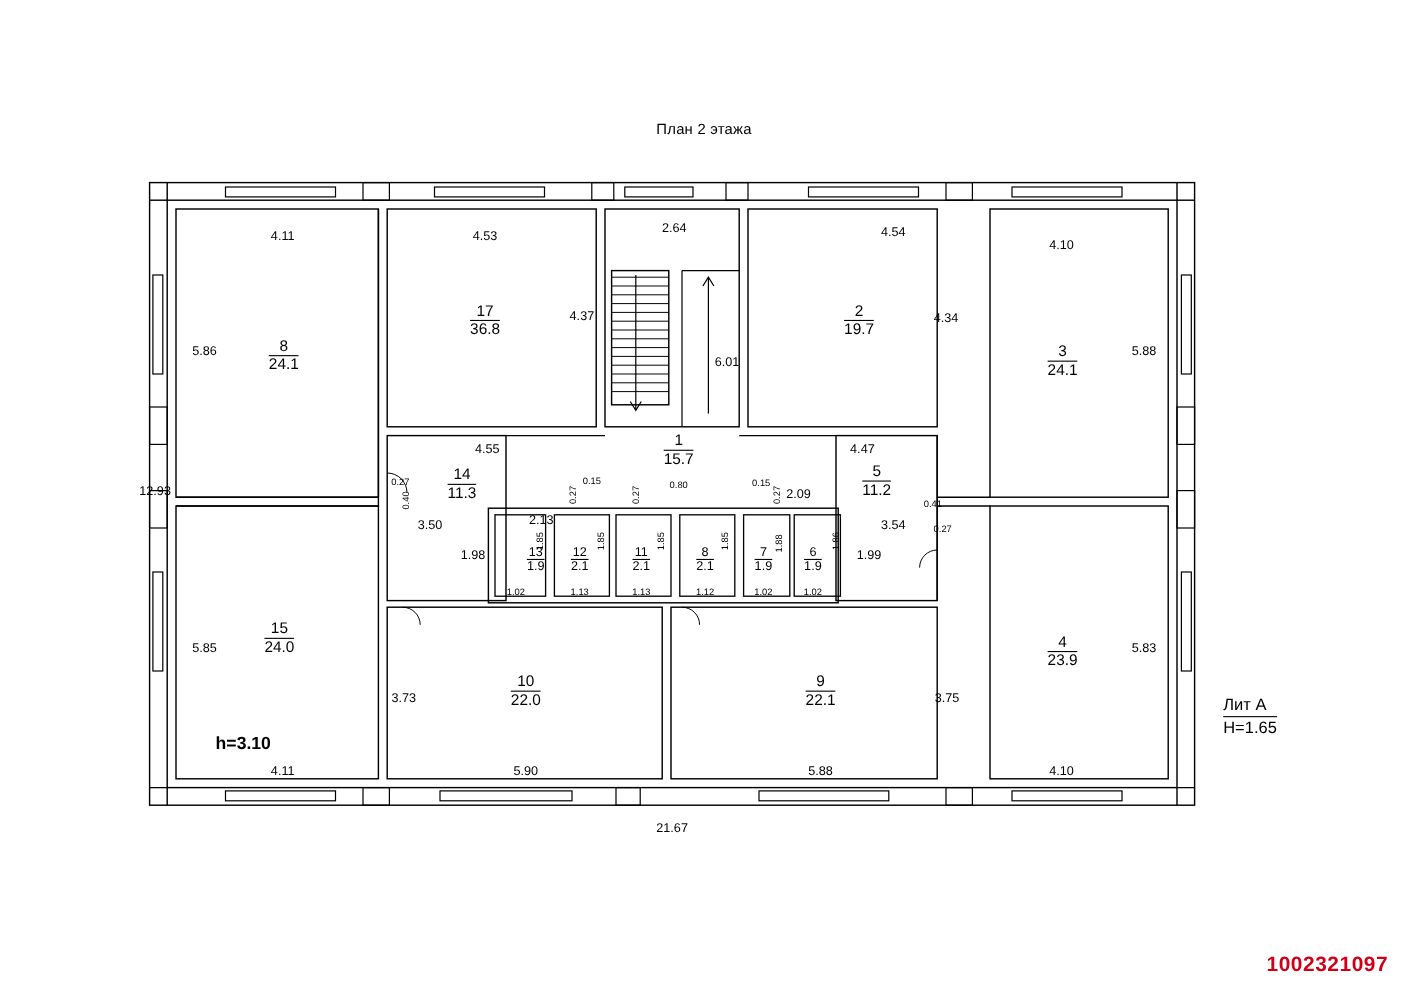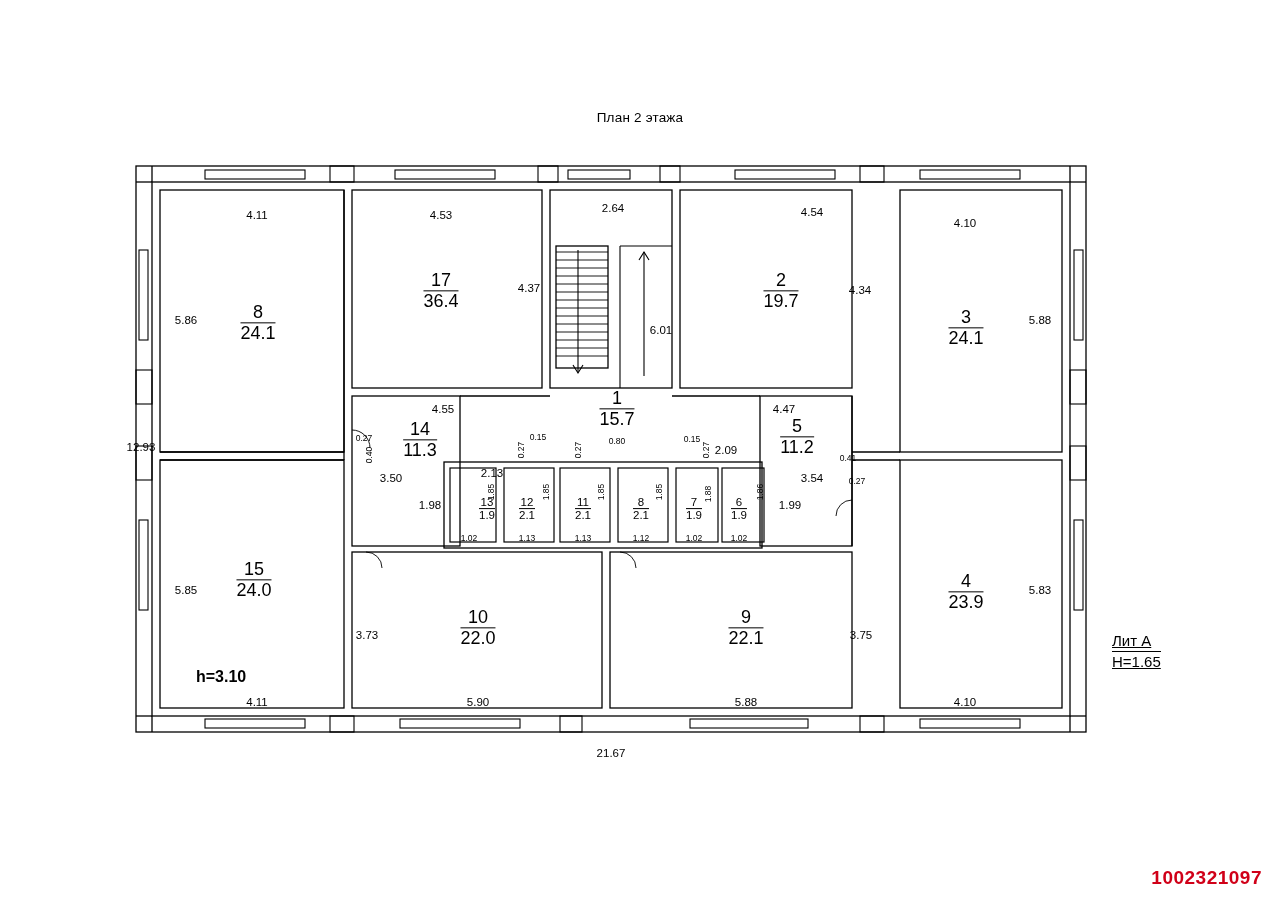--- a/index.html
+++ b/index.html
@@ -36,21 +36,21 @@
     font-size: 11.5px;
     white-space: nowrap;
     line-height: 1.05;
   }
   .t.c { transform: translate(-50%, -50%); }
   .vert { transform: translate(-50%,-50%) rotate(-90deg); transform-origin: 50% 50%; }
   .room {
     position: absolute;
     transform: translate(-50%, -50%);
     text-align: center;
-    font-size: 18px;
+    font-size: 14px;
     line-height: 1.12;
     white-space: nowrap;
   }
   .room .num {
     display: block;
     font-weight: 400;
   }
   .room .area {
     display: block;
     border-top: 1.2px solid #000;
@@ -309,21 +309,21 @@
       <div class="room" style="left: 254px; top: 580px;">
         <span class="num">15</span>
         <span class="area">24.0</span>
       </div>
       <div class="room" style="left: 258px; top: 323px;">
         <span class="num">8</span>
         <span class="area">24.1</span>
       </div>
       <div class="room" style="left: 441px; top: 291px;">
         <span class="num">17</span>
-        <span class="area">36.4</span>
+        <span class="area">36.8</span>
       </div>
     </div>
 
   <div id="dims-layer">
       <div class="t c" style="left: 257px; top: 215px;">4.11</div>
       <div class="t c" style="left: 441px; top: 215px;">4.53</div>
       <div class="t c" style="left: 613px; top: 208px;">2.64</div>
       <div class="t c" style="left: 780px; top: 212px; margin-left: 32px;">4.54</div>
       <div class="t c" style="left: 965px; top: 223px;">4.10</div>
       <div class="t c vert" style="left: 186px; top: 320px;">5.86</div>
@@ -370,19 +370,19 @@
       <div class="small-dim" style="left: 469px; top: 538px;">1.02</div>
       <div class="small-dim" style="left: 527px; top: 538px;">1.13</div>
       <div class="small-dim" style="left: 583px; top: 538px;">1.13</div>
       <div class="small-dim" style="left: 641px; top: 538px;">1.12</div>
       <div class="small-dim" style="left: 694px; top: 538px;">1.02</div>
       <div class="small-dim" style="left: 739px; top: 538px;">1.02</div>
     </div>
 
   <div class="h-note" style="left:196px; top:668px;">h=3.10</div>
 
-  <div class="lit-block" style="left:1112px; top:632px;text-decoration:underline;">
+  <div class="lit-block" style="left:1112px; top:632px;">
     <span class="lit-a">Лит А</span>
     <span class="lit-h">H=1.65</span>
   </div>
 
   <div class="code">1002321097</div>
 </div>
 
 </body></html>

